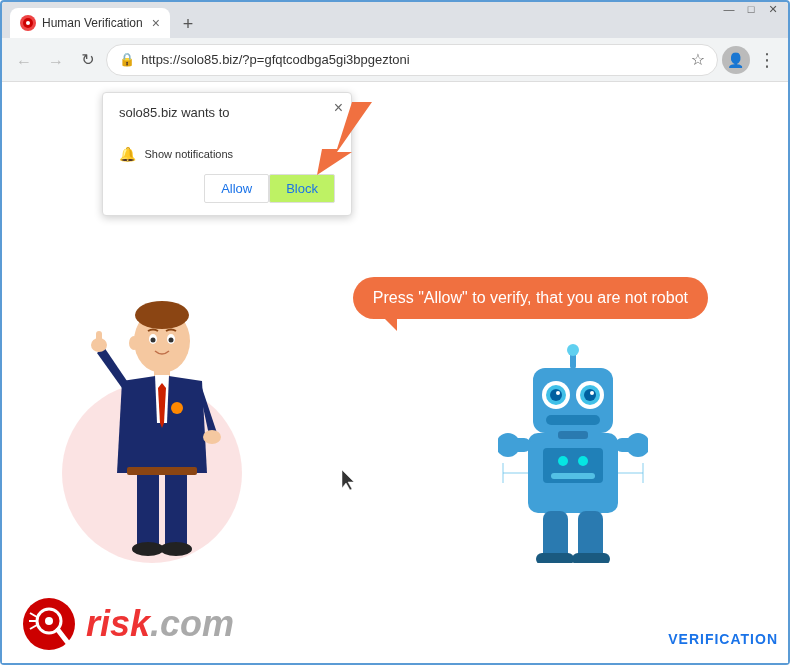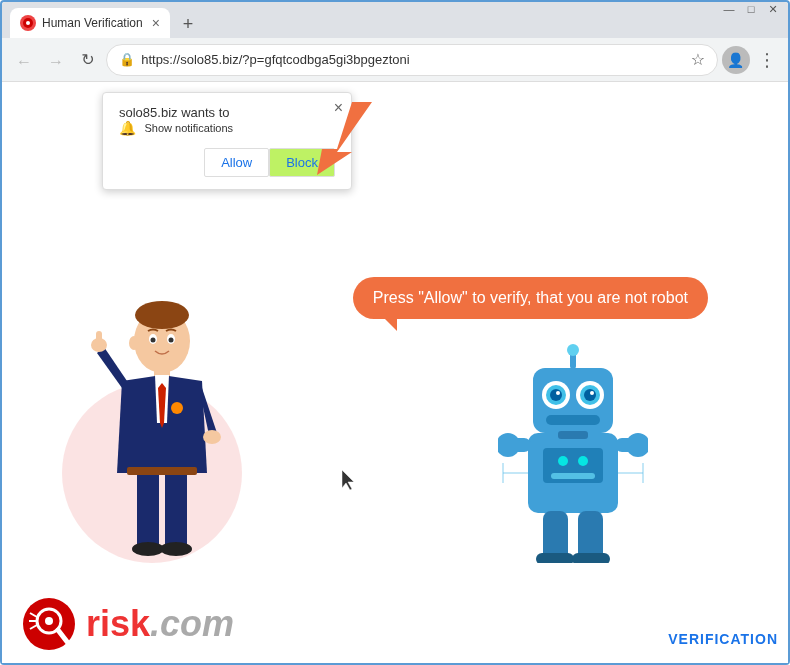--- a/index.html
+++ b/index.html
@@ -218,21 +218,21 @@
       top: 6px;
       right: 8px;
       cursor: pointer;
       color: #666;
       font-size: 16px;
     }
 
     .popup-site-name {
       font-size: 13px;
       color: #333;
-      margin-bottom: 0;
+      margin-bottom: 26px;
     }
 
     .popup-notification-row {
       display: flex;
       align-items: center;
       gap: 8px;
       margin-bottom: 12px;
     }
 
     .bell-icon {
@@ -371,20 +371,21 @@
       color: #888;
       font-size: 56px;
       font-weight: 900;
       font-style: italic;
     }
 
     .risk-text {
       color: #e33;
       font-size: 36px;
       font-weight: 900;
+      font-style: italic;
     }
 
     .dot-com {
       color: #aaa;
       font-size: 36px;
       font-weight: 900;
       font-style: italic;
     }
 
     .verification-text {

